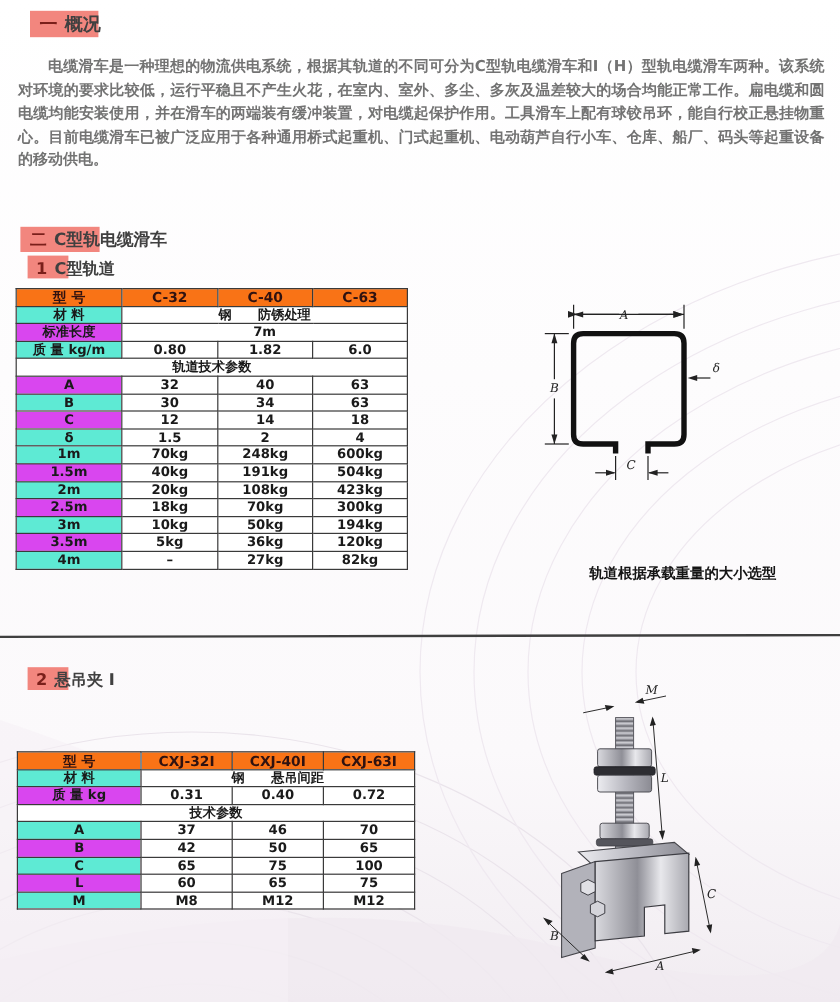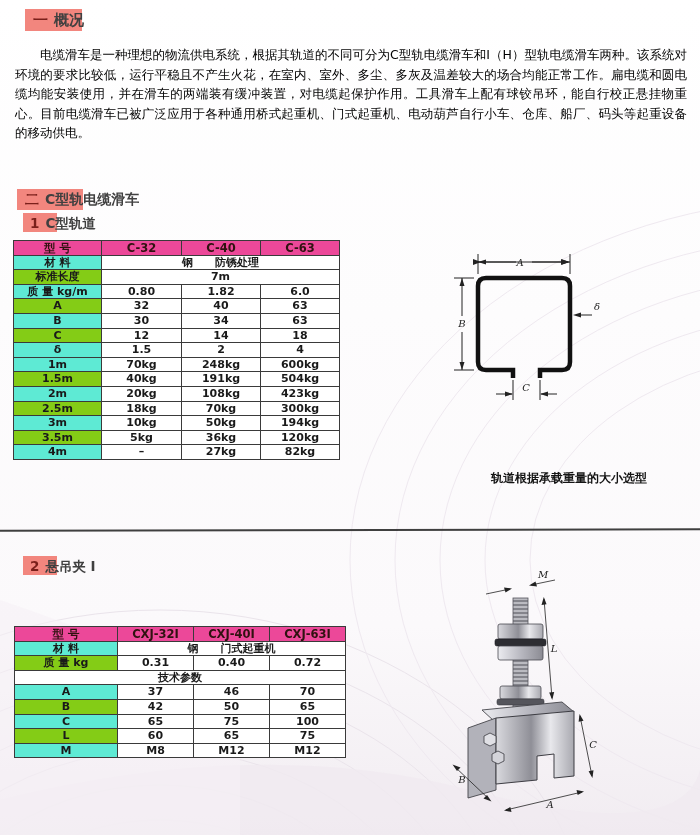--- a/index.html
+++ b/index.html
@@ -32,33 +32,33 @@
 
   #h-sub2 { left:23px; top:558px; font-size:13.5px; }
   #h-sub2 .hl-box { left:0; top:-2px; width:34px; height:19px; }
   #h-sub2 .h-num { padding-left:7px; }
 
   .h-gap { display:inline-block; width:6px; }
 
   
   #overview-text {
     position:absolute; z-index:2; left:15px; top:45px; width:672px;
-    font-size:12.5px; font-weight:400; line-height:19.5px;
-    text-align:justify; text-indent:2em; color:#000000;
+    font-size:12.5px; font-weight:700; line-height:19.5px;
+    text-align:justify; text-indent:2em; color:#737373;
   }
 
   
   .tbl { position:absolute; z-index:2; border-collapse:collapse; table-layout:fixed;
          font-weight:700; text-align:center; }
   .tbl td { border:1px solid #3a3a3a; height:14.6px; padding:0 1px;
             font-size:11px; line-height:1.05; background:#fff; color:#1a1a1a;
             overflow:hidden; white-space:nowrap; }
-  .tbl tr.hdr td { background:#ec4899; color:#301210; font-size:11.5px; }
+  .tbl tr.hdr td { background:#f97316; color:#301210; font-size:11.5px; }
   .tbl td.pa { background:#5eead4; }
-  .tbl td.pb { background:#84cc16; }
+  .tbl td.pb { background:#d946ef; }
   #table1 { left:13px; top:240px; width:326px; }
   #table2 { left:14px; top:626px; width:331px; }
 
   
   #c-rail-diagram { position:absolute; z-index:2; left:420px; top:230px; }
   #diagram-caption { position:absolute; z-index:2; left:458px; top:470px;
                      font-size:12px; font-weight:700; color:#141414;margin-left:33px; }
 
   
   #separator-line { position:absolute; z-index:2; left:0; top:529px; width:700px;
@@ -140,20 +140,23 @@
     <td class="pb">标准长度</td>
     <td colspan="3">7m</td>
   </tr>
   <tr>
     <td class="pa">质 量 kg/m</td>
     <td>0.80</td>
     <td>1.82</td>
     <td>6.0</td>
   </tr>
   <tr>
+    <td colspan="4">轨道技术参数</td>
+  </tr>
+  <tr>
     <td class="pb">A</td>
     <td>32</td>
     <td>40</td>
     <td>63</td>
   </tr>
   <tr>
     <td class="pa">B</td>
     <td>30</td>
     <td>34</td>
     <td>63</td>
@@ -272,21 +275,21 @@
     </colgroup>
   <tbody>
       <tr class="hdr">
     <td>型 号</td>
     <td>CXJ-32I</td>
     <td>CXJ-40I</td>
     <td>CXJ-63I</td>
   </tr>
   <tr>
     <td class="pa">材 料</td>
-    <td colspan="3">钢　　门式起重机</td>
+    <td colspan="3">钢　　悬吊间距</td>
   </tr>
   <tr>
     <td class="pb">质 量 kg</td>
     <td>0.31</td>
     <td>0.40</td>
     <td>0.72</td>
   </tr>
   <tr>
     <td colspan="4">技术参数</td>
   </tr>

